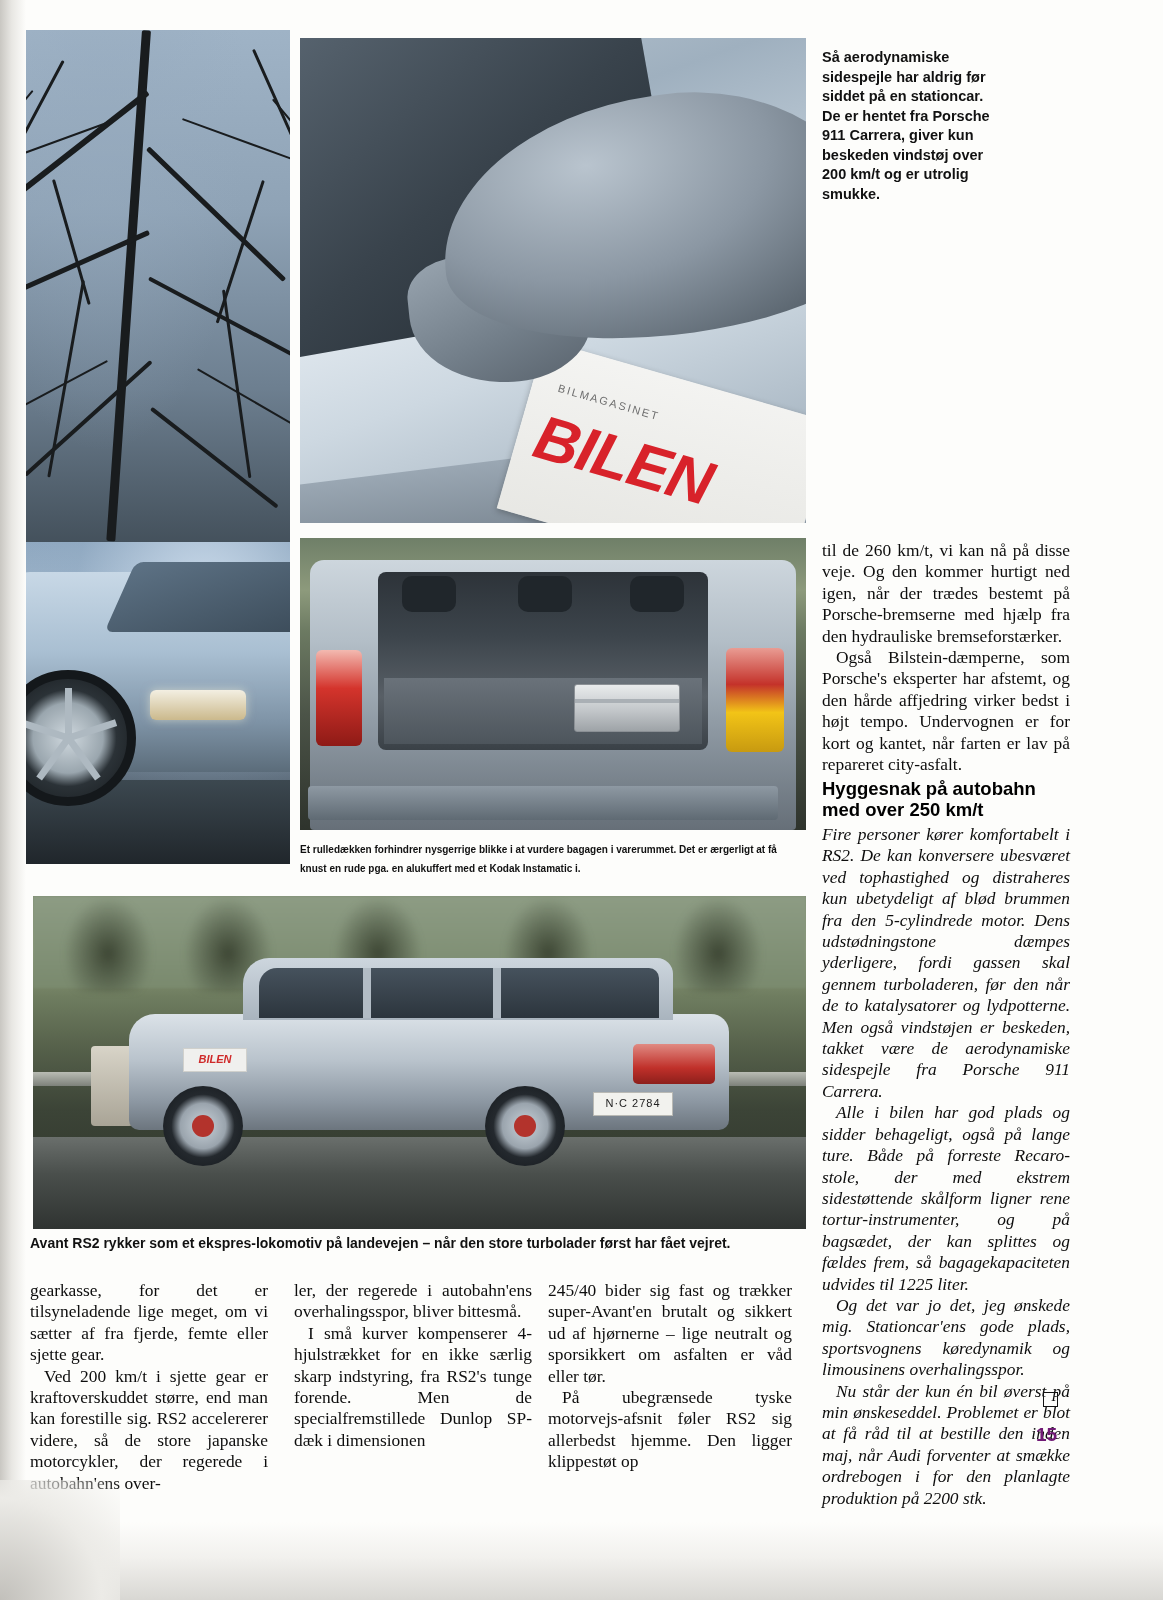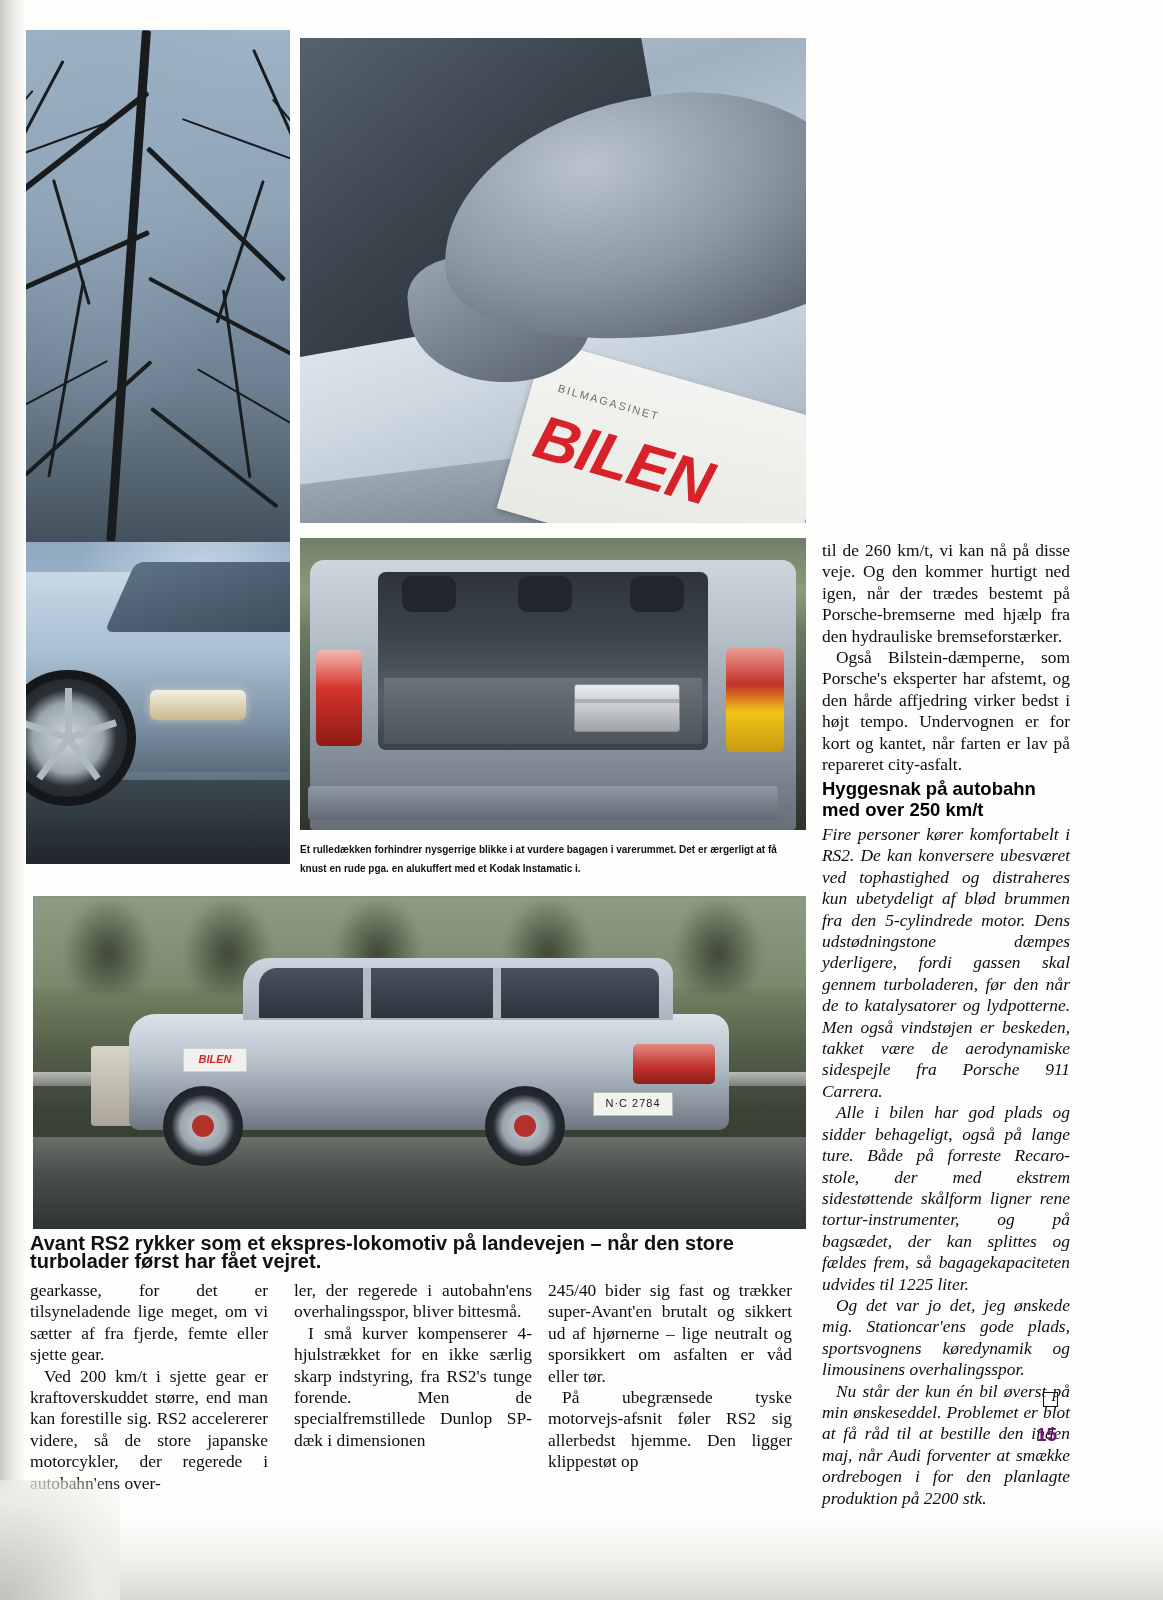--- a/index.html
+++ b/index.html
@@ -284,21 +284,21 @@
   #caption-mirror {
     left: 822px; top: 48px; width: 168px;
     font-size: 14.5px; line-height: 19.5px;
   }
   #caption-trunk {
     left: 300px; top: 840px; width: 506px;
     font-size: 10px; line-height: 19px;
   }
   #caption-driving {
     left: 30px; top: 1234px; width: 780px;
-    font-size: 20px; line-height: 18px;
+    font-size: 14px; line-height: 18px;
   }
 
   .col-serif {
     position: absolute;
     font-family: "Liberation Serif", serif;
     font-size: 17.4px;
     line-height: 21.4px;
     text-align: justify;
     text-justify: inter-word;
     hyphens: manual;
@@ -429,20 +429,21 @@
     </div>
     <div class="dv-wheel" style="left:130px;">
         <div class="dv-brake" style="left:29px; top:29px;"></div>
       </div>
     <div class="dv-wheel" style="left:452px;">
         <div class="dv-brake" style="left:29px; top:29px;"></div>
       </div>
     <div class="dv-plate">N·C 2784</div>
   </div>
 
+  <div class="cap-sans" id="caption-mirror">Så aerodynamiske sidespejle har aldrig før siddet på en stationcar. De er hentet fra Porsche 911 Carrera, giver kun beskeden vindstøj over 200 km/t og er utrolig smukke.</div>
 
   <div class="cap-sans" id="caption-trunk">Et rulledækken forhindrer nysgerrige blikke i at vurdere bagagen i varerummet. Det er ærgerligt at få knust en rude pga. en alukuffert med et Kodak Instamatic i.</div>
 
   <div class="cap-sans" id="caption-driving">Avant RS2 rykker som et ekspres-lokomotiv på landevejen – når den store turbolader først har fået vejret.</div>
 
   <div class="col-serif" id="col-right-top">
     <p>til de 260 km/t, vi kan nå på disse veje. Og den kommer hurtigt ned igen, når der trædes bestemt på Porsche-bremserne med hjælp fra den hydrauliske bremseforstærker.</p>
     <p>Også Bilstein-dæmperne, som Porsche's eksperter har afstemt, og den hårde affjedring virker bedst i højt tempo. Undervognen er for kort og kantet, når farten er lav på repareret city-asfalt.</p>
   </div>
 

